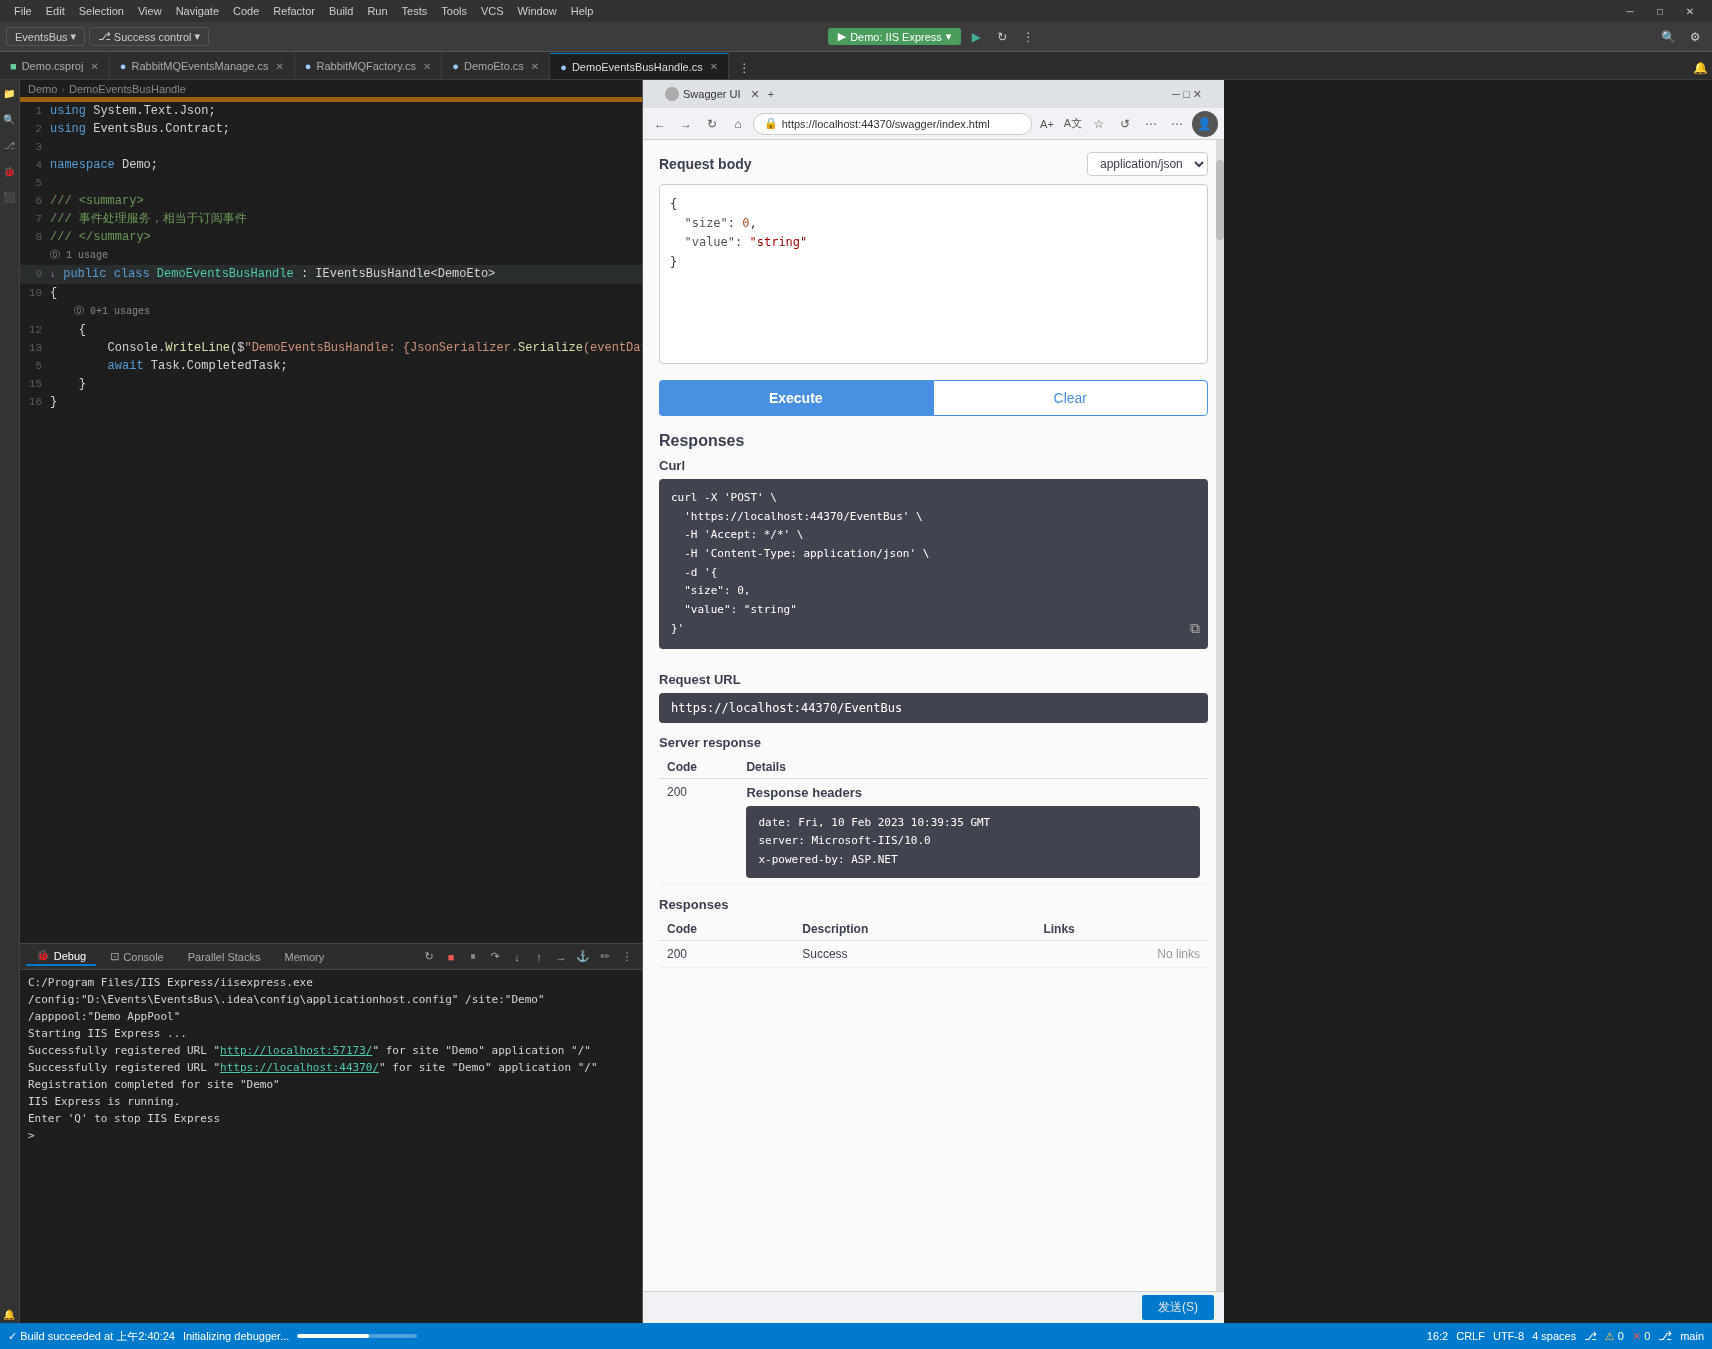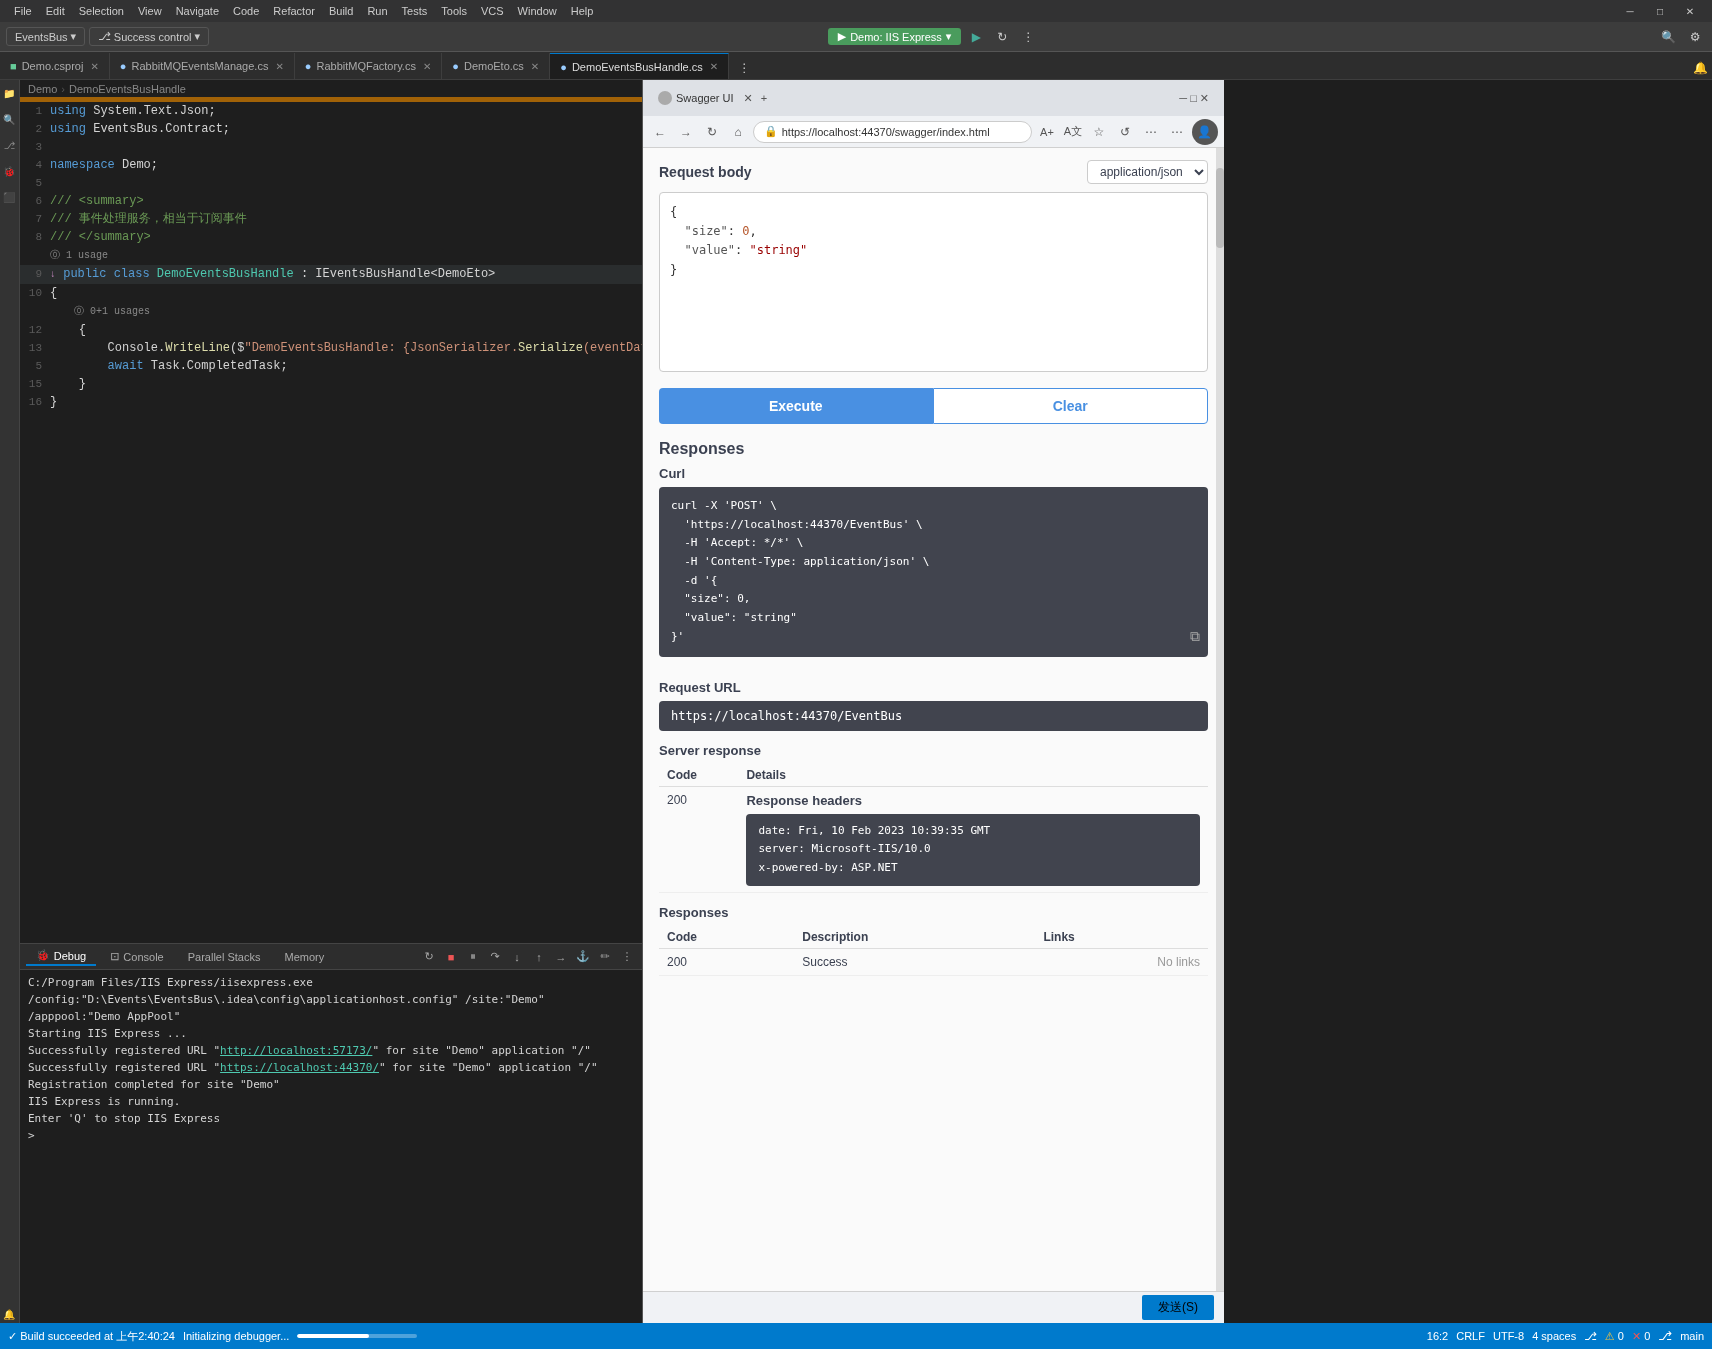--- a/index.html
+++ b/index.html
@@ -193,25 +193,25 @@
 
     
     .browser-panel {
       width: 582px;
       display: flex;
       flex-direction: column;
       background: #fff;
       border-left: 1px solid #555;
     }
     .browser-title-bar {
-      height: 36px;
+      height: 28px;
       background: #dee1e6;
       display: flex;
       align-items: center;
-      padding: 0 15px;
+      padding: 0 22px;
       gap: 4px;
       font-size: 11px;
       color: #333;
     }
     .browser-title-btn { width: 14px; height: 14px; border-radius: 50%; cursor: pointer; }
     .browser-nav {
       height: 32px;
       background: #f0f2f5;
       display: flex;
       align-items: center;
@@ -291,21 +291,21 @@
       cursor: pointer;
     }
     .clear-btn {
       flex: 1;
       height: 36px;
       background: #fff;
       color: #4990e2;
       border: 1px solid #4990e2;
       border-radius: 0 4px 4px 0;
       font-size: 14px;
-      font-weight: 700;
+      font-weight: 400;
       cursor: pointer;
     }
     .responses-title {
       font-size: 16px;
       font-weight: 700;
       color: #3b4151;
       margin: 16px 0 8px 0;
     }
     .section-label {
       font-size: 13px;
@@ -373,21 +373,21 @@
       font-family: 'Consolas', monospace;
       font-size: 11px;
       line-height: 1.7;
     }
     .responses-section-bottom { margin-top: 12px; }
     .responses-table { width: 100%; border-collapse: collapse; font-size: 12px; }
     .responses-table th { text-align: left; padding: 4px 8px; border-bottom: 1px solid #ddd; color: #3b4151; font-weight: 600; }
     .responses-table td { padding: 6px 8px; vertical-align: top; border-bottom: 1px solid #eee; color: #3b4151; }
     .send-btn {
       background: #007acc;
-      color: #000000;
+      color: #e5e5e5;
       border: none;
       padding: 4px 16px;
       font-size: 12px;
       cursor: pointer;
       border-radius: 2px;
     }
 
     
     .breadcrumb-bar {
       height: 22px;

